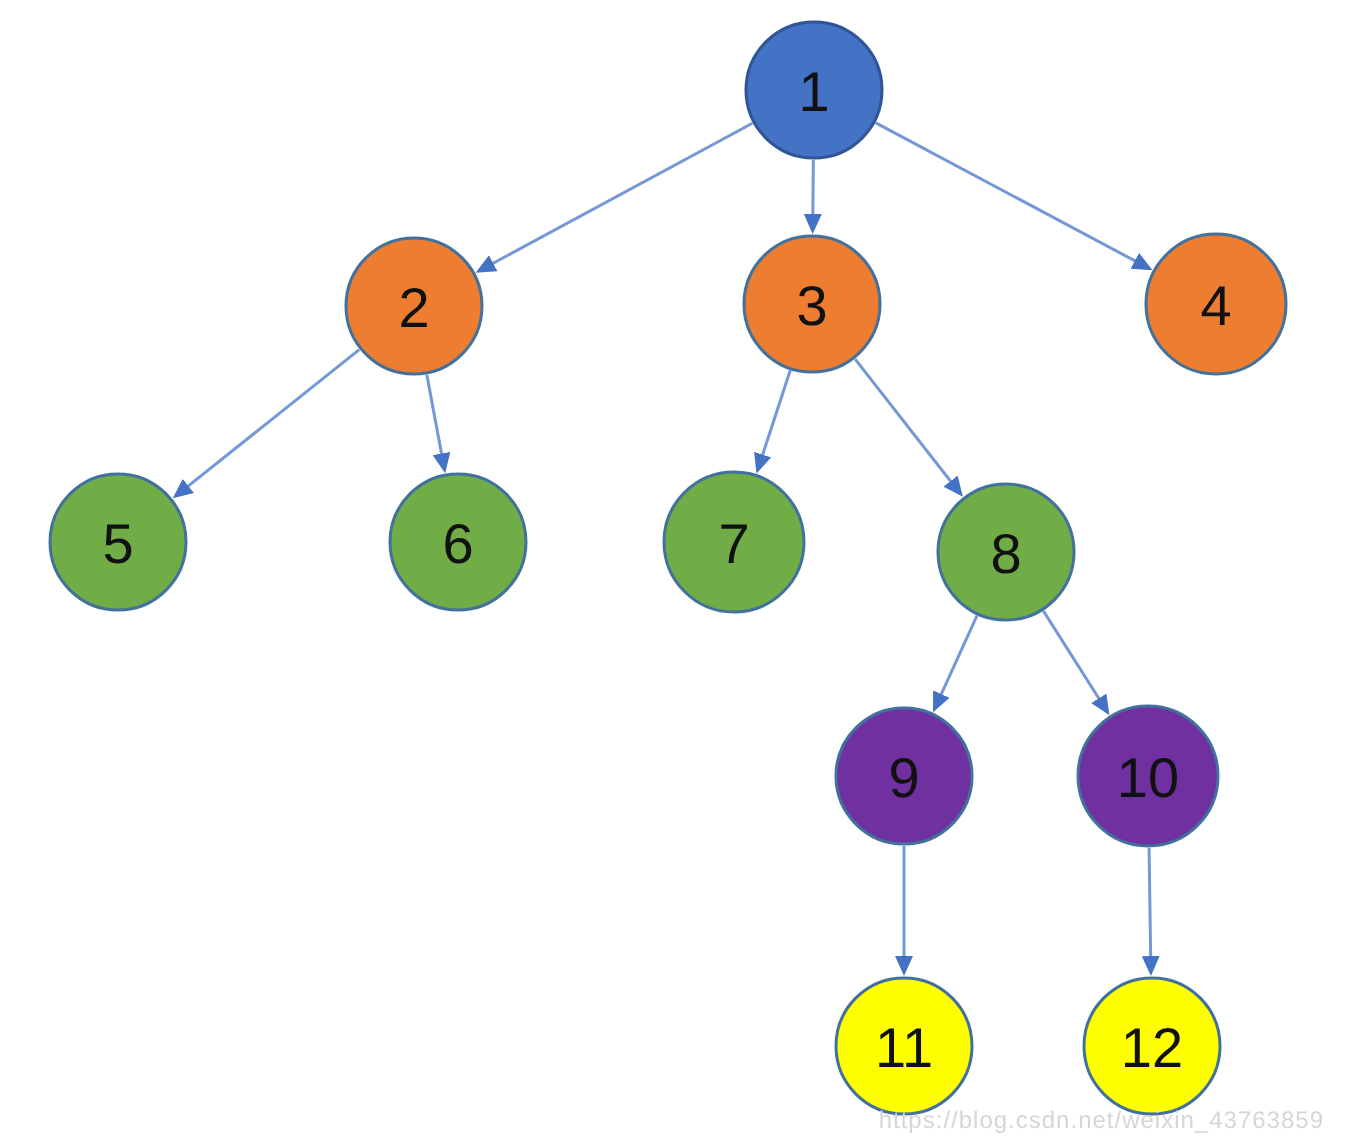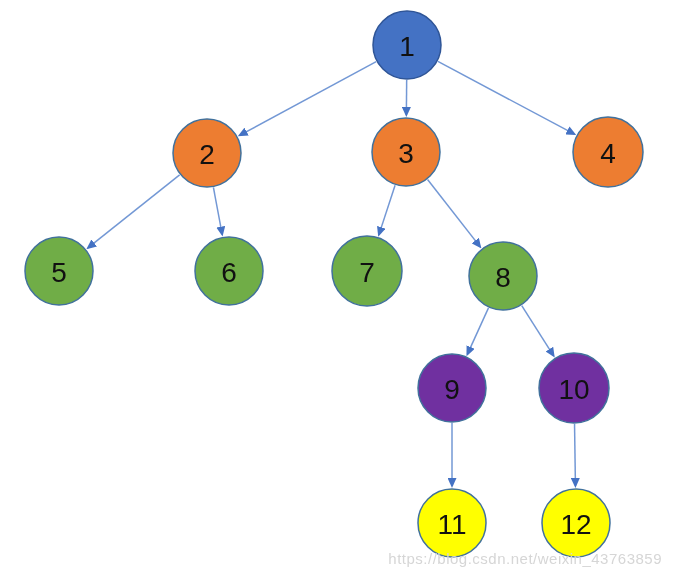--- a/index.html
+++ b/index.html
@@ -22,21 +22,21 @@
   }
   .node-label {
     font-family: "Liberation Sans", sans-serif;
     font-size: 28px;
     fill: #111111;
   }
   .watermark {
     position: absolute;
     right: 17px;
     bottom: 7px;
-    font-size: 15px;
+    font-size: 12px;
     letter-spacing: 0.5px;
     color: #d6d6d6;
     user-select: none;
     white-space: nowrap;
   }
 </style>
 </head>
 <body>
 
 <div class="canvas">

